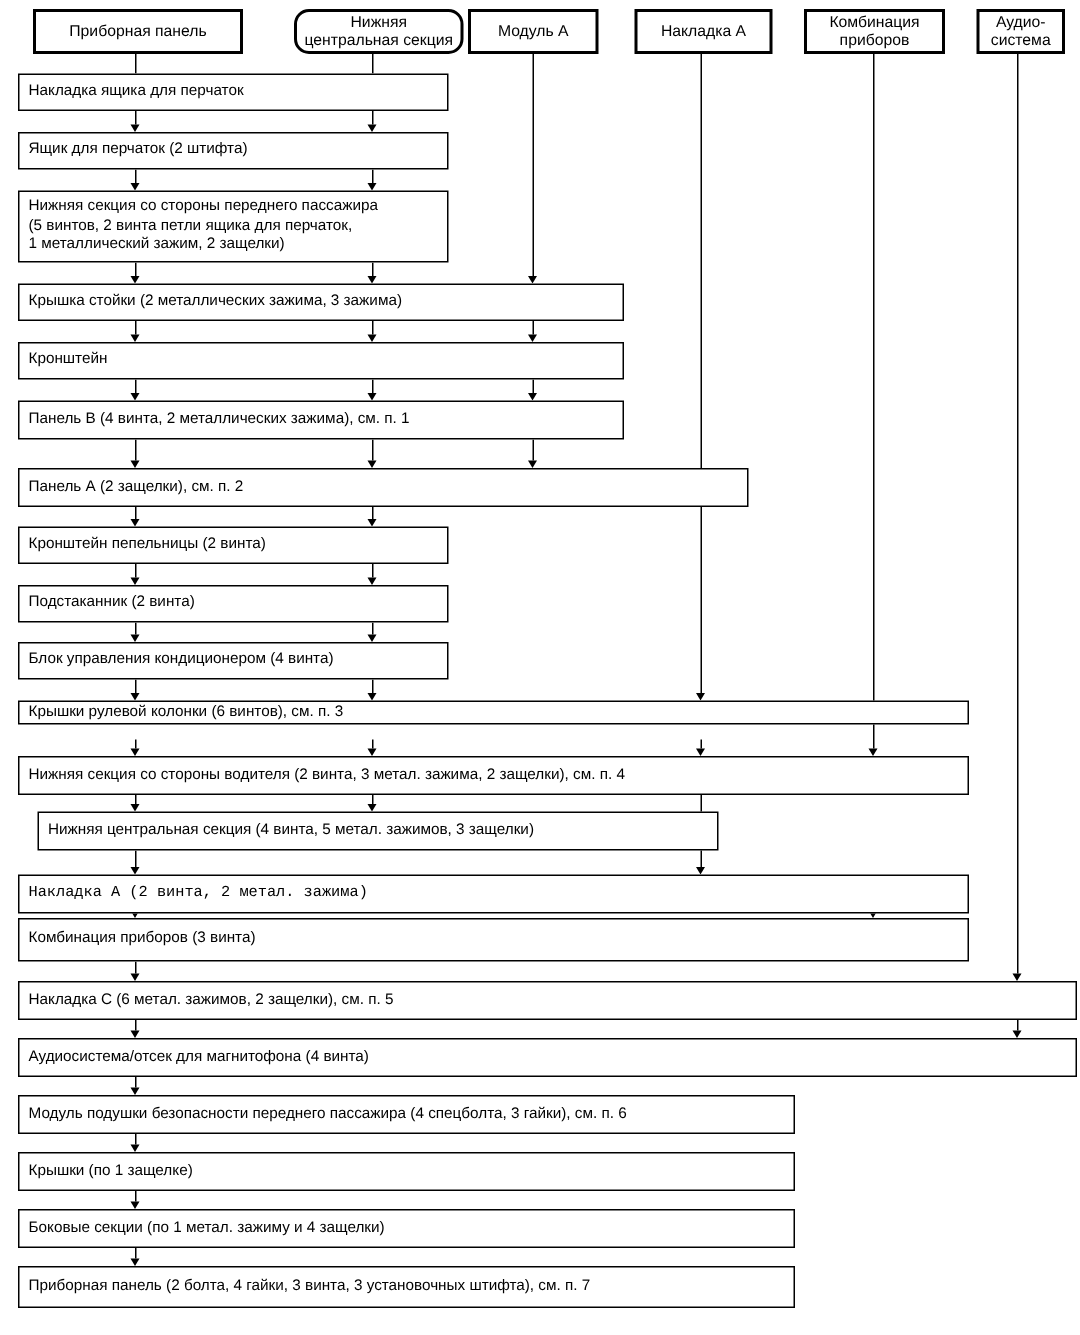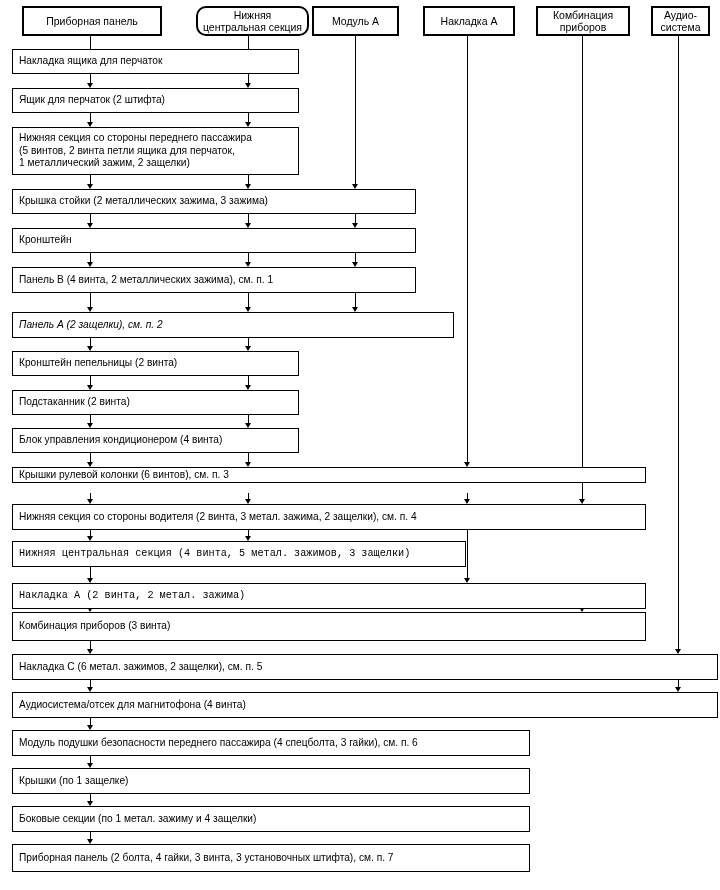--- a/index.html
+++ b/index.html
@@ -170,27 +170,27 @@
     </div>
   <div id="steps-layer">
       <div class="step" style="left: 12px; top: 49px; width: 287px; height: 25px;">Накладка ящика для перчаток</div>
       <div class="step" style="left: 12px; top: 88px; width: 287px; height: 25px;">Ящик для перчаток (2 штифта)</div>
       <div class="step" style="left: 12px; top: 127px; width: 287px; height: 48px;">Нижняя секция со стороны переднего пассажира
 (5 винтов, 2 винта петли ящика для перчаток,
 1 металлический зажим, 2 защелки)</div>
       <div class="step" style="left: 12px; top: 189px; width: 404px; height: 25px;">Крышка стойки (2 металлических зажима, 3 зажима)</div>
       <div class="step" style="left: 12px; top: 228px; width: 404px; height: 25px;">Кронштейн</div>
       <div class="step" style="left: 12px; top: 267px; width: 404px; height: 26px;">Панель В (4 винта, 2 металлических зажима), см. п. 1</div>
-      <div class="step" style="left: 12px; top: 312px; width: 442px; height: 26px; font-style: italic;">Панель А (2 защелки), см. п. 2</div>
+      <div class="step" style="left: 12px; top: 312px; width: 487px; height: 26px;">Панель А (2 защелки), см. п. 2</div>
       <div class="step" style="left: 12px; top: 351px; width: 287px; height: 25px;">Кронштейн пепельницы (2 винта)</div>
       <div class="step" style="left: 12px; top: 390px; width: 287px; height: 25px;">Подстаканник (2 винта)</div>
       <div class="step" style="left: 12px; top: 428px; width: 287px; height: 25px;">Блок управления кондиционером (4 винта)</div>
       <div class="step" style="left: 12px; top: 467px; width: 634px; height: 16px;">Крышки рулевой колонки (6 винтов), см. п. 3</div>
       <div class="step" style="left: 12px; top: 504px; width: 634px; height: 26px;">Нижняя секция со стороны водителя (2 винта, 3 метал. зажима, 2 защелки), см. п. 4</div>
-      <div class="step" style="left: 12px; top: 541px; width: 454px; height: 26px; font-family: Liberation Mono, monospace;">Нижняя центральная секция (4 винта, 5 метал. зажимов, 3 защелки)</div>
+      <div class="step" style="left: 25px; top: 541px; width: 454px; height: 26px;">Нижняя центральная секция (4 винта, 5 метал. зажимов, 3 защелки)</div>
       <div class="step" style="left: 12px; top: 583px; width: 634px; height: 26px; font-family: Liberation Mono, monospace;">Накладка А (2 винта, 2 метал. зажима)</div>
       <div class="step" style="left: 12px; top: 612px; width: 634px; height: 29px;">Комбинация приборов (3 винта)</div>
       <div class="step" style="left: 12px; top: 654px; width: 706px; height: 26px;">Накладка С (6 метал. зажимов, 2 защелки), см. п. 5</div>
       <div class="step" style="left: 12px; top: 692px; width: 706px; height: 26px;">Аудиосистема/отсек для магнитофона (4 винта)</div>
       <div class="step" style="left: 12px; top: 730px; width: 518px; height: 26px;">Модуль подушки безопасности переднего пассажира (4 спецболта, 3 гайки), см. п. 6</div>
       <div class="step" style="left: 12px; top: 768px; width: 518px; height: 26px;">Крышки (по 1 защелке)</div>
       <div class="step" style="left: 12px; top: 806px; width: 518px; height: 26px;">Боковые секции  (по 1 метал. зажиму и 4 защелки)</div>
       <div class="step" style="left: 12px; top: 844px; width: 518px; height: 28px;">Приборная панель (2 болта, 4 гайки, 3 винта, 3 установочных штифта), см. п. 7</div>
     </div>
 </div>

